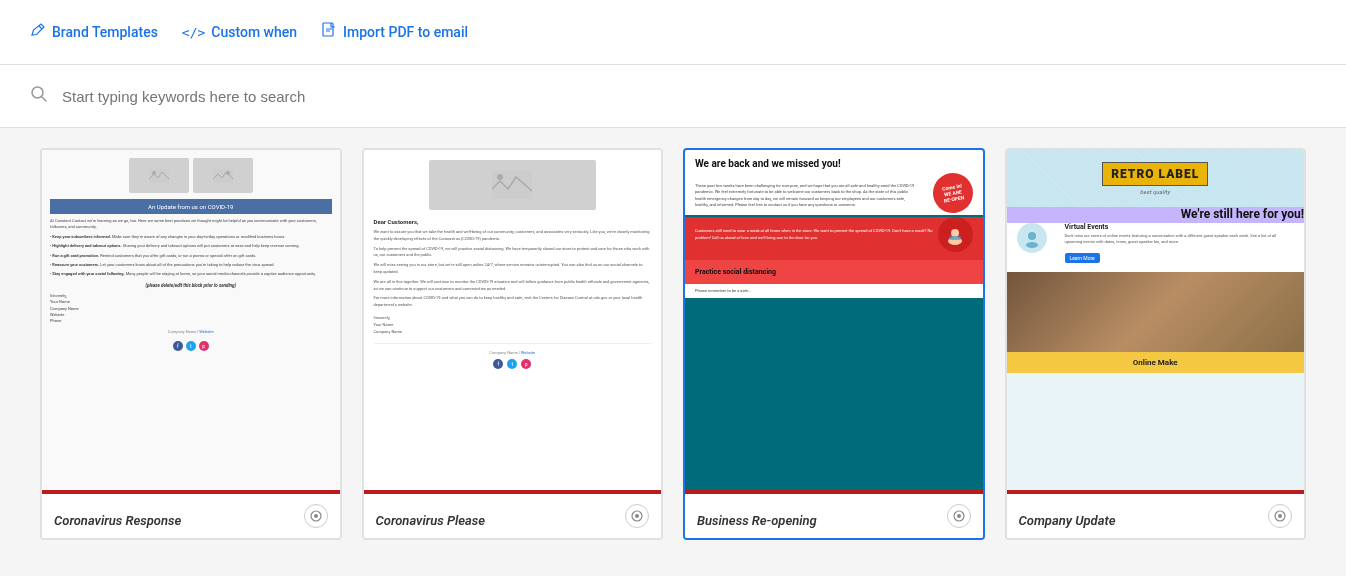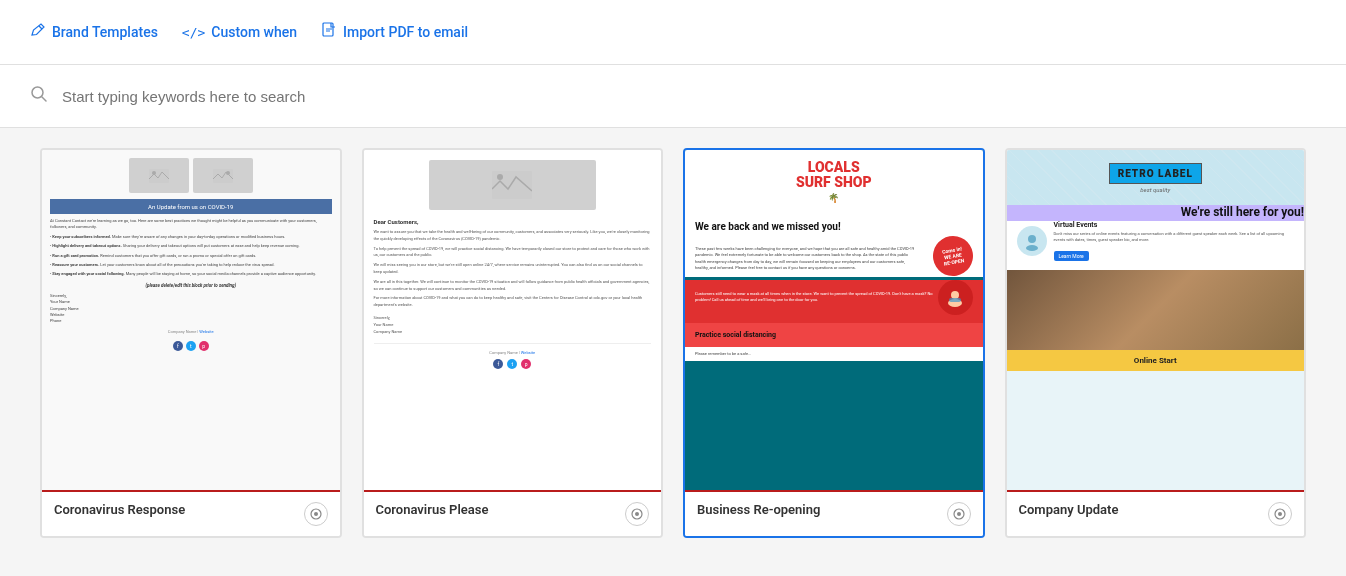--- a/index.html
+++ b/index.html
@@ -265,25 +265,25 @@
       background: #e8f4f8;
       padding: 0;
     }
     .preview-4 .retro-header {
       background: #c8e6f0;
       padding: 12px;
       text-align: center;
       position: relative;
     }
     .retro-label {
-      background: #0ea5e9;
+      background: #eab308;
       border: 1.5px solid #555;
       display: inline-block;
       padding: 4px 8px;
-      font-size: 10px;
+      font-size: 12px;
       font-weight: 900;
       color: #222;
       text-transform: uppercase;
       letter-spacing: 1px;
     }
     .retro-sub {
       font-size: 6px;
       color: #666;
       margin-top: 2px;
       font-style: italic;
@@ -294,22 +294,22 @@
       font-size: 12px;
       font-weight: 700;
       color: #111;
       text-align: right;
       line-height: 1.3;
     }
     .preview-4 .virtual-events {
       background: #fff;
       padding: 0 10px 8px;
       display: flex;
-      gap: 7px;
-      align-items: center;
+      gap: 18px;
+      align-items: flex-start;
     }
     .ve-icon {
       width: 30px;
       height: 30px;
       background: #c8e6f0;
       border-radius: 50%;
       flex-shrink: 0;
     }
     .ve-text .ve-title {
       font-size: 7px;
@@ -348,24 +348,25 @@
       padding: 6px;
       text-align: center;
       font-size: 8px;
       font-weight: 700;
       color: #222;
     }
 
     .template-footer {
       padding: 10px 12px;
       display: flex;
-      align-items: flex-start;
+      align-items: flex-end;
       justify-content: space-between;
       background: #fff;
-      border-top: 2px solid #b91c1c;
+      border-top: 4px solid #b91c1c;
+      font-style: italic;
     }
 
     .template-name {
       font-size: 13px;
       font-weight: 600;
       color: #333;
     }
 
     .preview-btn {
       width: 24px;
@@ -525,24 +526,20 @@
           <svg width="12" height="12" viewBox="0 0 12 12" fill="none">
             <circle cx="6" cy="6" r="5" stroke="#888" stroke-width="1.2"></circle>
             <circle cx="6" cy="6" r="2" fill="#888"></circle>
           </svg>
         </div>
       </div>
     </div>
 
     <div class="template-card selected">
       <div class="template-preview preview-3">
-        <div class="surf-header">
-          <div class="surf-logo">LOCALS<br>SURF SHOP</div>
-          <div style="font-size:9px; color:#333; margin-top:2px;">🌴</div>
-        </div>
         <div class="we-are-back">We are back and we missed you!</div>
         <div class="body-section">
           <div style="float:right; margin: 0 0 4px 6px;">
             <div class="open-badge">Come in!<br>WE ARE<br>RE·OPEN</div>
           </div>
           These past few weeks have been challenging for everyone, and we hope that you are all safe and healthy amid the COVID-19 pandemic. We feel extremely fortunate to be able to welcome our customers back to the shop. As the state of this public health emergency changes from day to day, we will remain focused on keeping our employees and our customers safe, healthy, and informed. Please feel free to contact us if you have any questions or concerns.
         </div>
         <div style="clear:both;"></div>
         <div class="mask-body">
           <div style="display:flex; gap:4px; align-items:center;">
@@ -589,21 +586,21 @@
           </div>
           <div class="ve-text">
             <div class="ve-title">Virtual Events</div>
             <div class="ve-body">Don't miss our series of online events featuring a conversation with a different guest speaker each week. See a list of all upcoming events with dates, times, guest speaker bio, and more.</div>
             <div class="ve-button">Learn More</div>
           </div>
         </div>
         <div class="photo-section">
           <div class="photo-section-inner"></div>
         </div>
-        <div class="online-store">Online Start</div>
+        <div class="online-store">Online Make</div>
       </div>
       <div class="template-footer">
         <span class="template-name">Company Update</span>
         <div class="preview-btn">
           <svg width="12" height="12" viewBox="0 0 12 12" fill="none">
             <circle cx="6" cy="6" r="5" stroke="#888" stroke-width="1.2"></circle>
             <circle cx="6" cy="6" r="2" fill="#888"></circle>
           </svg>
         </div>
       </div>

